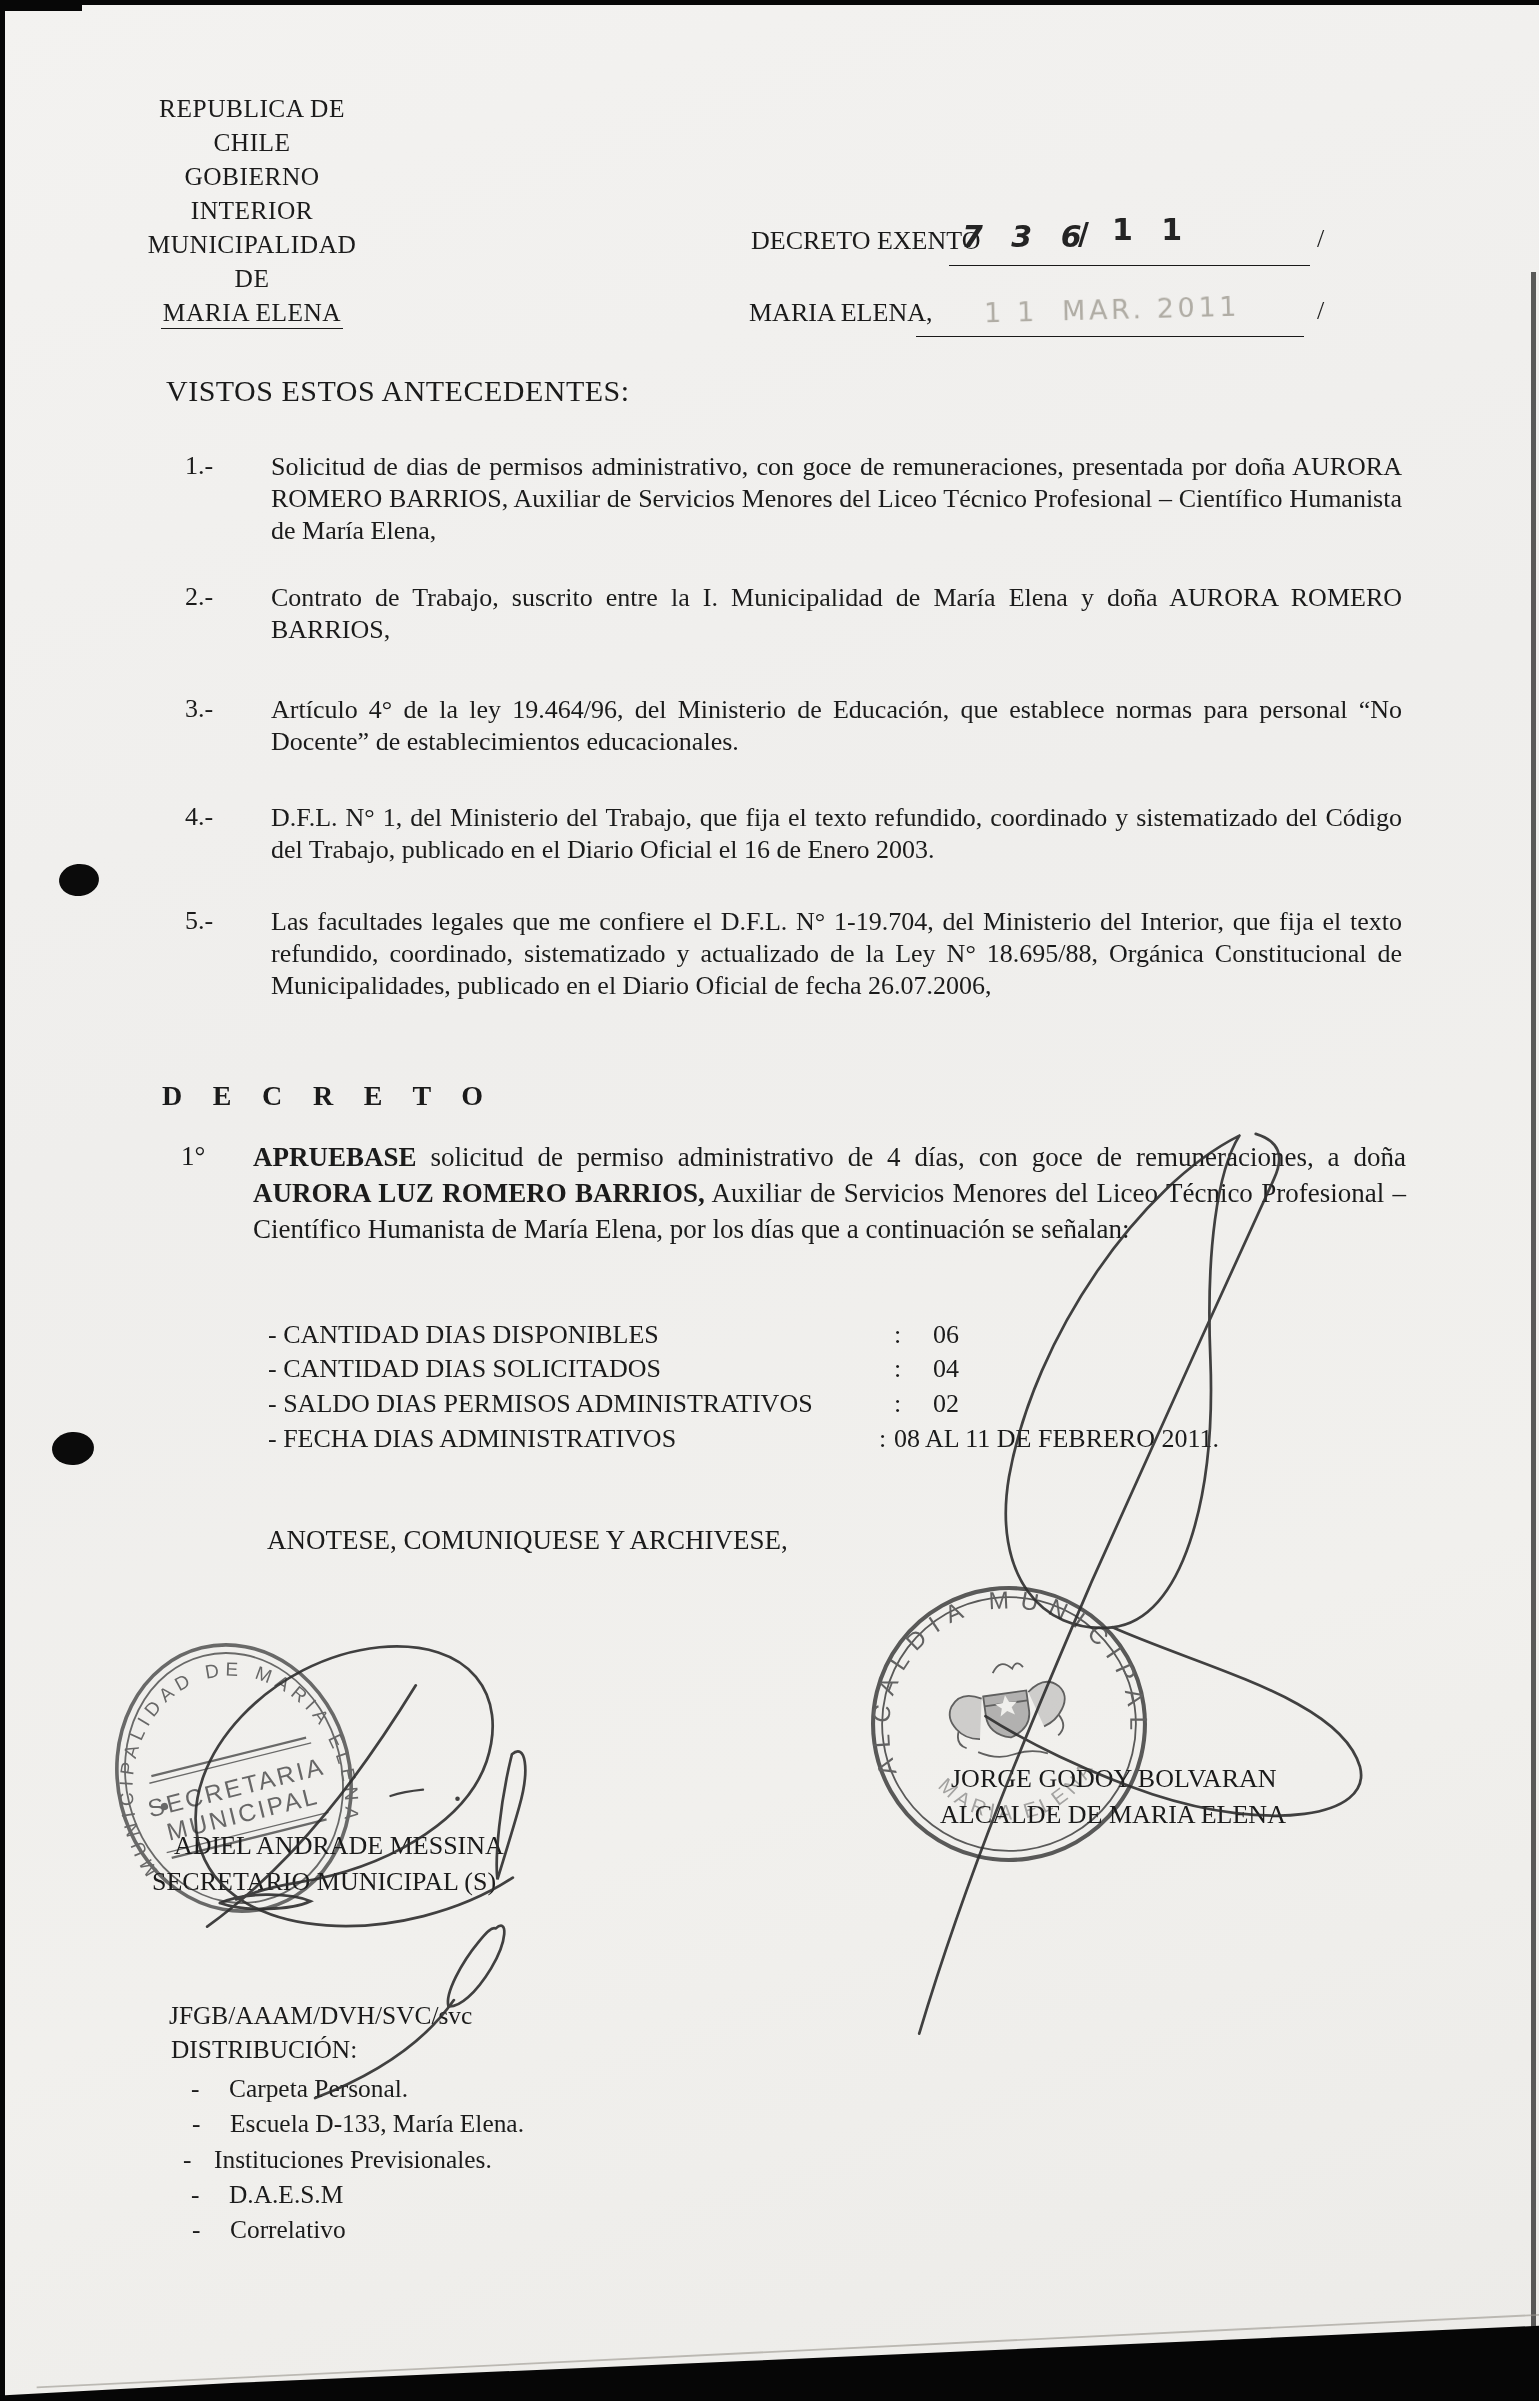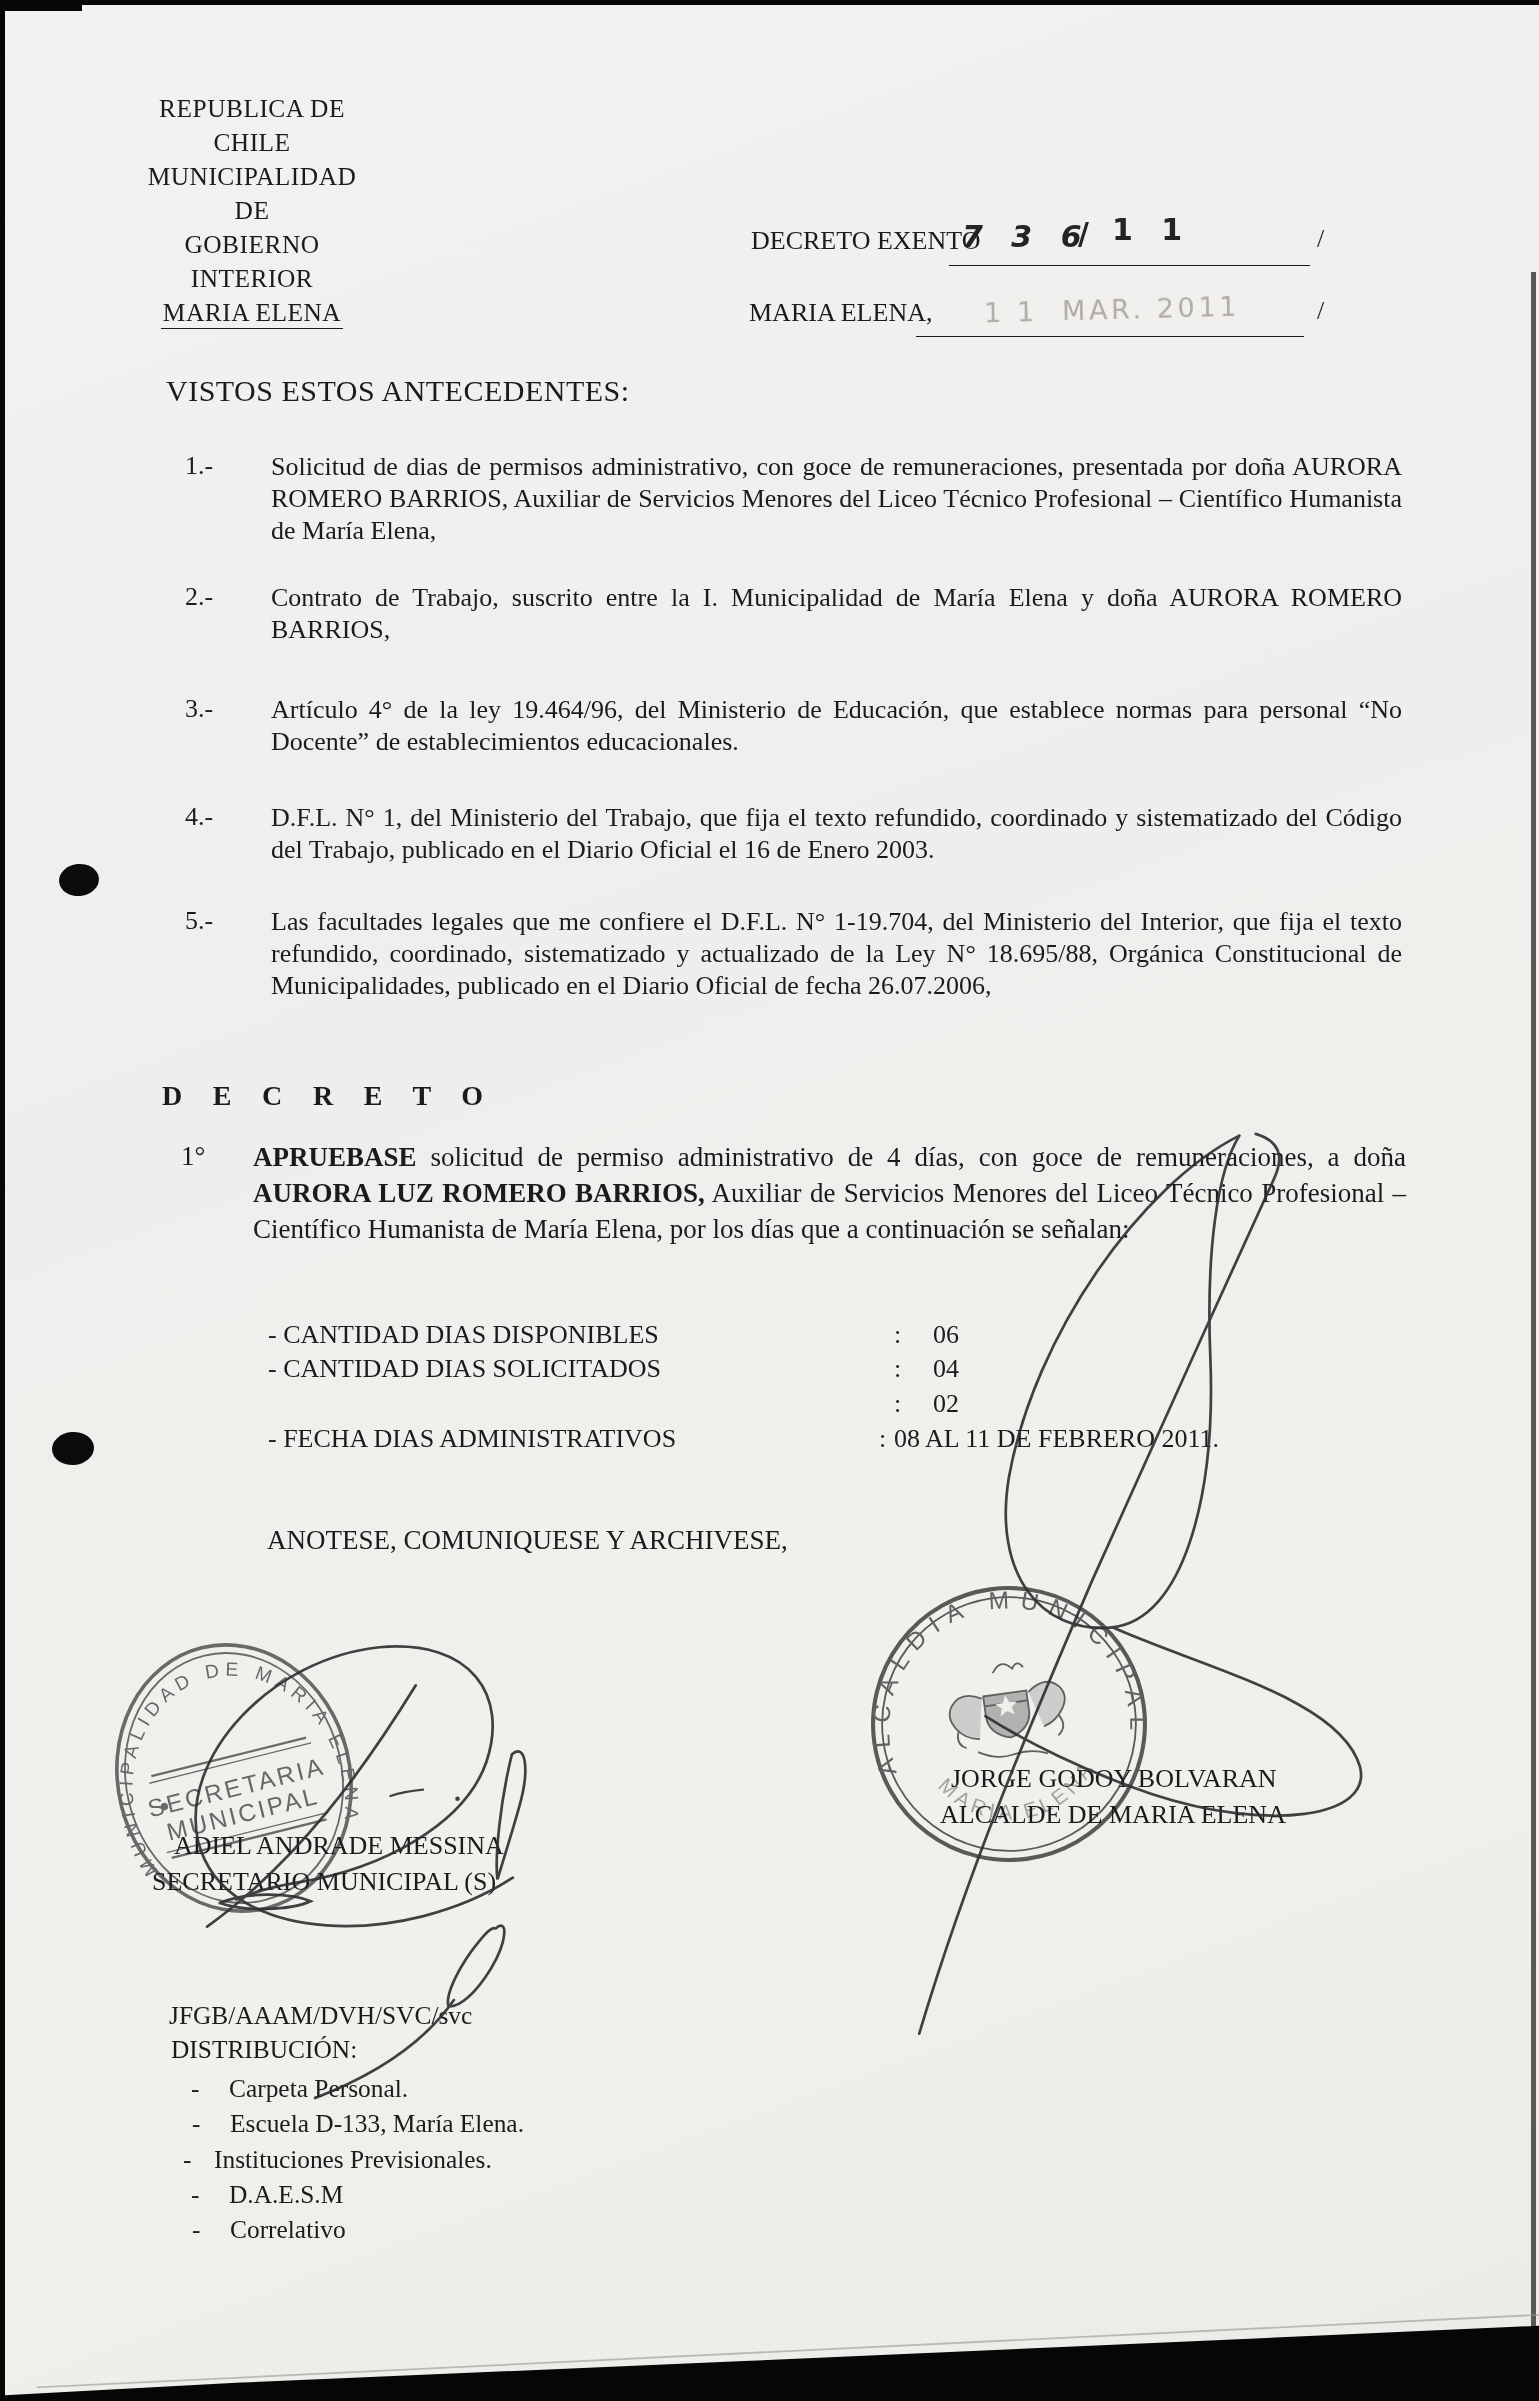--- a/index.html
+++ b/index.html
@@ -42,22 +42,22 @@
   .stamp-text{font-family:"Liberation Sans",sans-serif;fill:#4a4a4a;}
 </style>
 </head>
 <body>
 
 <div id="scan">
   <div id="paper"></div>
 
   <div class="letterhead">
     <div>REPUBLICA DE CHILE</div>
+    <div>GOBIERNO  INTERIOR</div>
     <div>MUNICIPALIDAD DE</div>
-    <div>GOBIERNO  INTERIOR</div>
     <div class="lh-underline"><span>MARIA ELENA</span></div>
   </div>
 
   <span class="t lbl" style="left:751px;top:226px;">DECRETO EXENTO</span>
   <span class="t stampnum" style="left:962px;top:219px;font-style:italic;">7 3 6</span>
   <span class="t stampnum" style="left:1078px;top:216px;letter-spacing:0;">/</span>
   <span class="t stampnum" style="left:1112px;top:212px;">1 1</span>
   <div class="uline" style="left:949px;top:227px;width:361px;height:38px;"></div>
   <span class="t lbl" style="left:1317px;top:224px;">/</span>
 
@@ -100,20 +100,21 @@
     <span class="dlabel">- CANTIDAD DIAS DISPONIBLES</span>
     <span class="dsep">:</span>
     <span class="dval">06</span>
   </div>
   <div class="dayrow" style="top:1354px;">
     <span class="dlabel">- CANTIDAD DIAS SOLICITADOS</span>
     <span class="dsep">:</span>
     <span class="dval">04</span>
   </div>
   <div class="dayrow" style="top:1389px;">
+    <span class="dlabel">- SALDO DIAS PERMISOS ADMINISTRATIVOS</span>
     <span class="dsep">:</span>
     <span class="dval">02</span>
   </div>
   <div class="dayrow fecha" style="top:1424px;">
     <span class="dlabel">- FECHA DIAS ADMINISTRATIVOS</span>
     <span class="dsep">:</span>
     <span class="dval">08 AL 11 DE FEBRERO 2011.</span>
   </div>
 
   <span class="t" style="left:267px;top:1525px;font-size:27px;">ANOTESE, COMUNIQUESE Y ARCHIVESE,</span>

